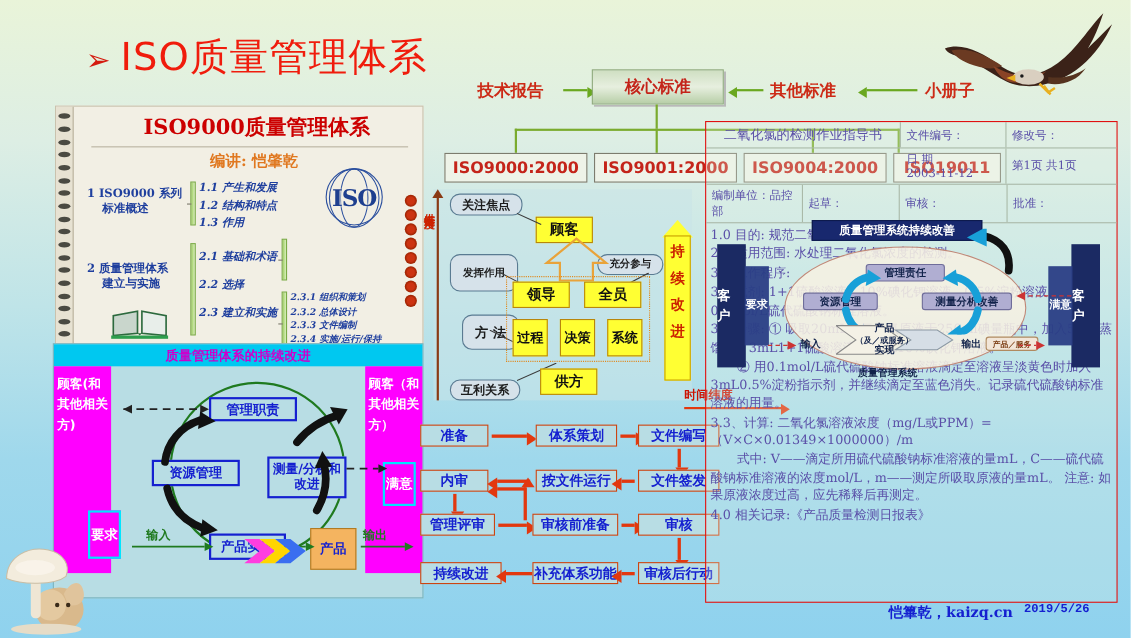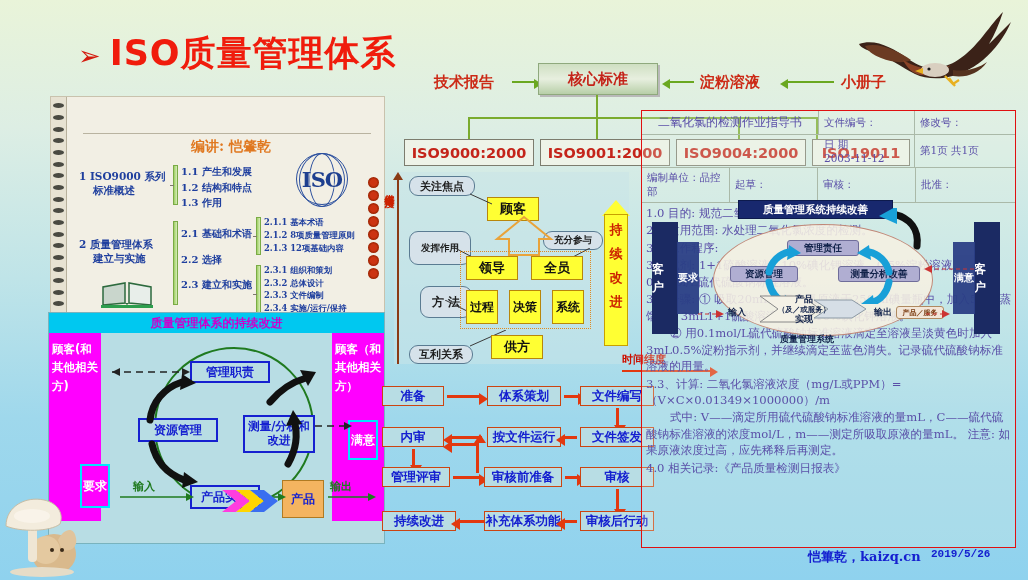--- a/index.html
+++ b/index.html
@@ -15,21 +15,21 @@
     overflow: hidden;
   }
 
   
   #title-row { position: absolute; left: 78px; top: 36px; display: flex; align-items: baseline; }
   #title-bullet {
     color: #d41b0f; font-size: 27px; font-weight: bold; margin-right: 9px;
     font-family: "DejaVu Sans", sans-serif; line-height: 1;
   }
   #main-title {
-    color: #f01c0c; font-size: 35px; font-weight: bold;
+    color: #f01c0c; font-size: 35px; font-weight: normal;
     font-family: "DejaVu Sans", sans-serif;
     letter-spacing: 1px; line-height: 1;
   }
 
   
   #book {
     position: absolute; left: 50px; top: 96px; width: 335px; height: 218px;
     background: #f2efe4; border: 1px solid #c9c2ad;
   }
   #book-spiral {
@@ -71,21 +71,21 @@
     font-family: "DejaVu Serif", serif; line-height: 1.35;
   }
   #sec1 { left: 28px; top: 72px; width: 92px; }
   #sec2 { left: 28px; top: 140px; width: 100px; }
   .greenbar {
     position: absolute; width: 5px; background: linear-gradient(to right,#9fcf63,#d8eebb);
     border: 1px solid #7aab45;
   }
   .sublist {
     position: absolute; color: #1f3f9e; font-size: 10px; font-weight: bold;
-    font-family: "DejaVu Serif", serif; line-height: 1.55; white-space: nowrap;
+    font-family: "DejaVu Serif", serif; line-height: 1.55; white-space: nowrap; font-style: italic;
   }
   #sub1bar { left: 122px; top: 68px; height: 40px; }
   #sub1 { left: 130px; top: 67px; }
   #sub2bar { left: 122px; top: 124px; height: 84px; }
   #sub2 { left: 130px; top: 124px; line-height: 2.55; }
   #sub3bar { left: 205px; top: 120px; height: 38px; }
   #sub3 { left: 213px; top: 119px; font-size: 8.4px; line-height: 1.55; }
   #sub4bar { left: 205px; top: 168px; height: 60px; }
   #sub4 { left: 213px; top: 167px; font-size: 8.4px; line-height: 1.5; }
   .connline { position: absolute; border-left: 1px solid #7d7a6c; }
@@ -369,20 +369,21 @@
         <span class="ring"></span>
         <span class="ring"></span>
         <span class="ring"></span>
       <span class="ring"></span>
         <span class="ring"></span>
         <span class="ring"></span>
         <span class="ring"></span>
       <span class="ring"></span>
         <span class="ring"></span>
     </div>
+    <div id="book-title">ISO9000质量管理体系</div>
     <div id="book-rule"></div>
     <div id="book-author">编讲: 恺肇乾</div>
 
     <div id="iso-logo">
       <span class="globe"></span>
       <span class="iso-text">ISO</span>
     </div>
 
     <div class="sec-num" id="sec1">
       <div>1  ISO9000 系列</div>
@@ -401,25 +402,20 @@
     </div>
 
     <div class="greenbar" id="sub2bar"></div>
     <div class="sublist" id="sub2">
       <div>2.1 基础和术语</div>
       <div>2.2 选择</div>
       <div>2.3 建立和实施</div>
     </div>
 
     <div class="greenbar" id="sub3bar"></div>
-    <div class="sublist" id="sub3">
-      <div>2.1.1 基本术语</div>
-      <div>2.1.2 8项质量管理原则</div>
-      <div>2.1.3 12项基础内容</div>
-    </div>
 
     <div class="greenbar" id="sub4bar"></div>
     <div class="sublist" id="sub4">
       <div>2.3.1 组织和策划</div>
       <div>2.3.2 总体设计</div>
       <div>2.3.3 文件编制</div>
       <div>2.3.4 实施/运行/保持</div>
       <div>2.3.5 评定</div>
     </div>
 
@@ -443,21 +439,21 @@
         <span class="flw"></span>
       <span class="flw"></span>
         <span class="flw"></span>
     </div>
   </div>
 
   <div class="lbl-green" id="lbl-tech">技术报告</div>
   <div class="garr r" style="left:512px;top:81px;width:22px"></div>
   <div id="core-box">核心标准</div>
   <div class="garr l" style="left:670px;top:81px;width:24px"></div>
-  <div class="lbl-green" id="lbl-other">淀粉溶液</div>
+  <div class="lbl-green" id="lbl-other">其他标准</div>
   <div class="garr l" style="left:788px;top:81px;width:46px"></div>
   <div class="lbl-green" id="lbl-booklet">小册子</div>
 
   <div class="treeline" style="left:596px;top:95px;width:2px;height:22px"></div>
   <div class="treeline" style="left:186px;top:117px;width:0;height:0"></div>
   <div class="treeline" style="left:468px;top:117px;width:350px;height:2px"></div>
   <div class="treeline" style="left:468px;top:117px;width:2px;height:22px"></div>
   <div class="treeline" style="left:596px;top:117px;width:2px;height:22px"></div>
   <div class="treeline" style="left:738px;top:117px;width:2px;height:22px"></div>
   <div class="treeline" style="left:816px;top:117px;width:2px;height:22px"></div>

